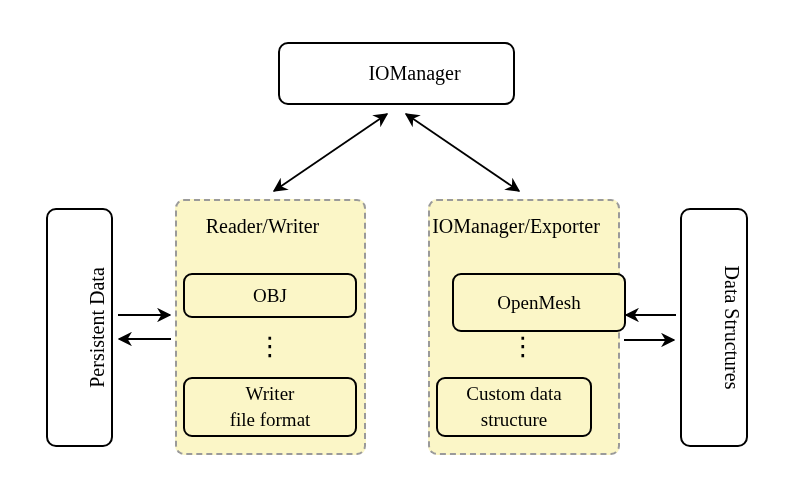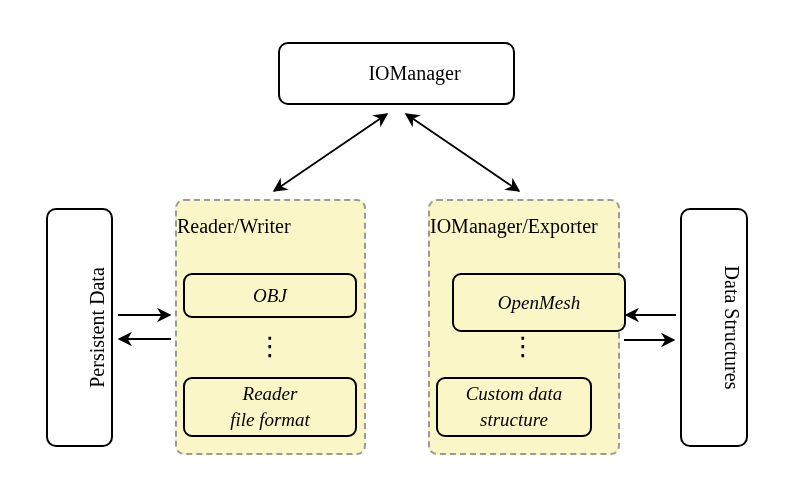--- a/index.html
+++ b/index.html
@@ -30,38 +30,37 @@
     position: absolute;
     background: var(--panel-fill, #fbf6c7);
     border: 2px dashed var(--panel-border, #9a9a9a);
     border-radius: 9px;
     box-sizing: border-box;
   }
   .panel-title {
     position: absolute;
     left: 0; right: 16px;
     top: 14px;
-    text-align: left;
+    text-align: center;
     font-size: 20px;
     white-space: nowrap;
   }
   .inner-box {
     position: absolute;
     background: var(--panel-fill, #fbf6c7);
     border: 2.5px solid var(--line-color, #000);
     border-radius: 9px;
     display: flex;
     align-items: center;
     justify-content: center;
     text-align: center;
     box-sizing: border-box;
     font-size: 19px;
     line-height: 1.35;
     white-space: pre-line;
-    font-style: italic;
   }
   .vdots {
     position: absolute;
     text-align: center;
     font-family: "DejaVu Sans", sans-serif;
     font-size: 26px;
     line-height: 40px;
   }
   svg.overlay {
     position: absolute;
@@ -87,21 +86,21 @@
 
   <div class="node" style="left:680px; top:208px; width:68px; height:239px;">
     <span class="vlabel-down">Data Structures</span>
   </div>
 
   <div class="panel" style="left:175px; top:199px; width:191px; height:256px;">
     <div class="panel-title">Reader/Writer</div>
   </div>
   <div class="inner-box" style="left:183px; top:273px; width:174px; height:45px;">OBJ</div>
   <div class="vdots" style="left:183px; top:326px; width:174px; height:40px;">⋮</div>
-  <div class="inner-box" style="left:183px; top:377px; width:174px; height:60px;">Reader
+  <div class="inner-box" style="left:183px; top:377px; width:174px; height:60px;">Writer
 file format</div>
 
   <div class="panel" style="left:428px; top:199px; width:192px; height:256px;">
     <div class="panel-title">IOManager/Exporter</div>
   </div>
   <div class="inner-box" style="left:452px; top:273px; width:174px; height:59px;">OpenMesh</div>
   <div class="vdots" style="left:436px; top:326px; width:174px; height:40px;">⋮</div>
   <div class="inner-box" style="left:436px; top:377px; width:156px; height:60px;">Custom data
 structure</div>
 

